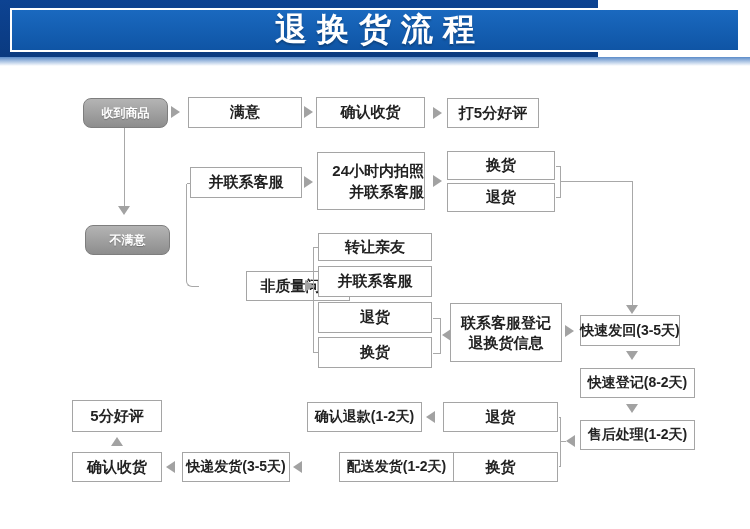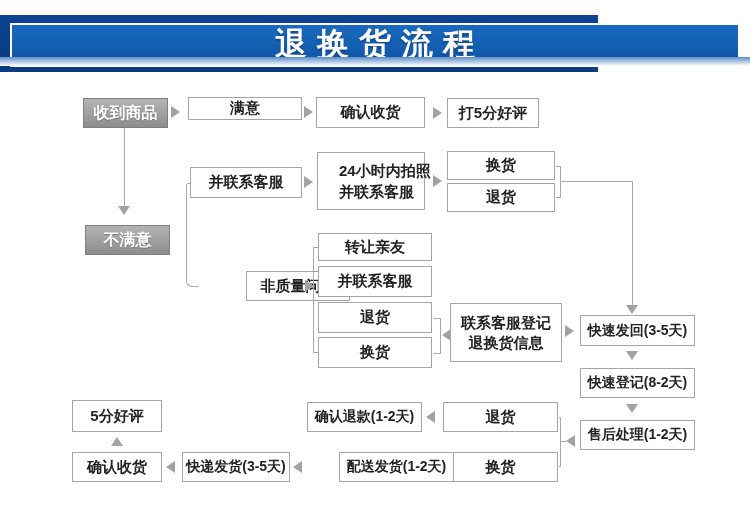--- a/index.html
+++ b/index.html
@@ -1,41 +1,41 @@
 <!DOCTYPE html>
 <html><head>
 <meta charset="utf-8">
 <style>
   html,body{margin:0;padding:0;}
   body{
     width:750px;height:529px;position:relative;background:#ffffff;
     font-family:"Liberation Sans","DejaVu Sans",sans-serif;overflow:hidden;
   }
   
-  .banner{position:absolute;left:0;top:15px;width:598px;height:57px;
+  .banner{position:absolute;left:0;top:0;width:598px;height:57px;
     background:linear-gradient(180deg,#0d4392,#0a3a80);}
   .banner-inner{position:absolute;left:10px;top:8px;width:726px;height:40px;
     border:2px solid #ffffff;box-sizing:content-box;
     background:linear-gradient(180deg,#1a69bf,#0f55a5);
     display:flex;align-items:center;justify-content:center;}
   .banner-title{color:#ffffff;font-size:32px;font-weight:700;letter-spacing:10px;
     text-indent:10px;text-shadow:0 2px 2px rgba(0,0,0,.25);white-space:nowrap;}
   .banner-fade{position:absolute;left:0;top:57px;width:750px;height:9px;
     background:linear-gradient(180deg,#5c8cc9,#ffffff);}
   
   .box{position:absolute;background:#ffffff;border:1px solid #a5a5a5;
     display:flex;align-items:center;justify-content:center;
     font-weight:700;color:#222222;font-size:15px;box-sizing:border-box;
     white-space:nowrap;}
   .box.small{font-size:14px;}
   .box.dark{background:linear-gradient(180deg,#b4b4b4,#8d8d8d);
-    border-color:#7e7e7e;color:#ffffff;font-size:16px;
-    text-shadow:0 1px 1px rgba(0,0,0,.25);}
+    border-color:#7e7e7e;color:#ffffff;font-size:12px;
+    text-shadow:0 1px 1px rgba(0,0,0,.25);border-radius:8px;}
   .box.two{flex-direction:column;gap:3px;line-height:1.15;}
-  .box.leftalign{align-items:flex-start;padding-left:21px;}
+  .box.leftalign{align-items:flex-end;padding-left:21px;}
   
   .line{position:absolute;background:#a8a8a8;}
   .lbr{position:absolute;background:none;border-left:1px solid #a8a8a8;
     border-bottom:1px solid #a8a8a8;border-bottom-left-radius:6px;}
   
   .tri{position:absolute;width:0;height:0;}
   .tri.r{border-top:6px solid transparent;border-bottom:6px solid transparent;border-left:9px solid #a2a2a2;}
   .tri.l{border-top:6px solid transparent;border-bottom:6px solid transparent;border-right:9px solid #a2a2a2;}
   .tri.d{border-left:6px solid transparent;border-right:6px solid transparent;border-top:9px solid #a2a2a2;}
   .tri.u{border-left:6px solid transparent;border-right:6px solid transparent;border-bottom:9px solid #a2a2a2;}
@@ -47,21 +47,21 @@
   <div class="banner-inner">
     <span class="banner-title">退换货流程</span>
   </div>
 </div>
 <div class="banner-fade"></div>
 
 <div>
 
   <div class="box dark" style="left:83px;top:98px;width:85px;height:30px;">收到商品</div>
   <div class="tri r" style="left:171px;top:106px;"></div>
-  <div class="box" style="left:188px;top:97px;width:114px;height:23px;">满意</div>
+  <div class="box" style="left:188px;top:97px;width:114px;height:31px;">满意</div>
   <div class="tri r" style="left:304px;top:106px;"></div>
   <div class="box" style="left:316px;top:97px;width:109px;height:31px;">确认收货</div>
   <div class="tri r" style="left:433px;top:107px;"></div>
   <div class="box" style="left:447px;top:98px;width:92px;height:30px;">打5分好评</div>
 
   <div class="line" style="left:124px;top:128px;width:1px;height:78px;"></div>
   <div class="tri d" style="left:118px;top:206px;"></div>
   <div class="box dark" style="left:85px;top:225px;width:85px;height:30px;">不满意</div>
 
   <div class="box" style="left:190px;top:167px;width:112px;height:31px;">并联系客服</div>
@@ -98,21 +98,21 @@
   <div class="line" style="left:433px;top:318px;width:8px;height:1px;"></div>
   <div class="line" style="left:433px;top:353px;width:8px;height:1px;"></div>
   <div class="line" style="left:440px;top:318px;width:1px;height:36px;"></div>
   <div class="tri l" style="left:442px;top:329px;"></div>
   <div class="box two" style="left:450px;top:303px;width:112px;height:59px;">
     <span>联系客服登记</span>
     <span>退换货信息</span>
   </div>
   <div class="tri r" style="left:565px;top:325px;"></div>
 
-  <div class="box small" style="left:580px;top:315px;width:115px;height:31px;">快速发回(3-5天)</div>
+  <div class="box small" style="left:580px;top:315px;width:100px;height:31px;">快速发回(3-5天)</div>
   <div class="tri d" style="left:626px;top:351px;"></div>
   <div class="box small" style="left:580px;top:368px;width:115px;height:30px;">快速登记(8-2天)</div>
   <div class="tri d" style="left:626px;top:404px;"></div>
   <div class="box small" style="left:580px;top:420px;width:115px;height:30px;">售后处理(1-2天)</div>
   <div class="tri l" style="left:566px;top:435px;"></div>
 
   <div class="line" style="left:560px;top:417px;width:1px;height:50px;"></div>
   <div class="line" style="left:559px;top:417px;width:2px;height:1px;"></div>
   <div class="line" style="left:559px;top:466px;width:2px;height:1px;"></div>
   <div class="line" style="left:561px;top:441px;width:5px;height:1px;"></div>

